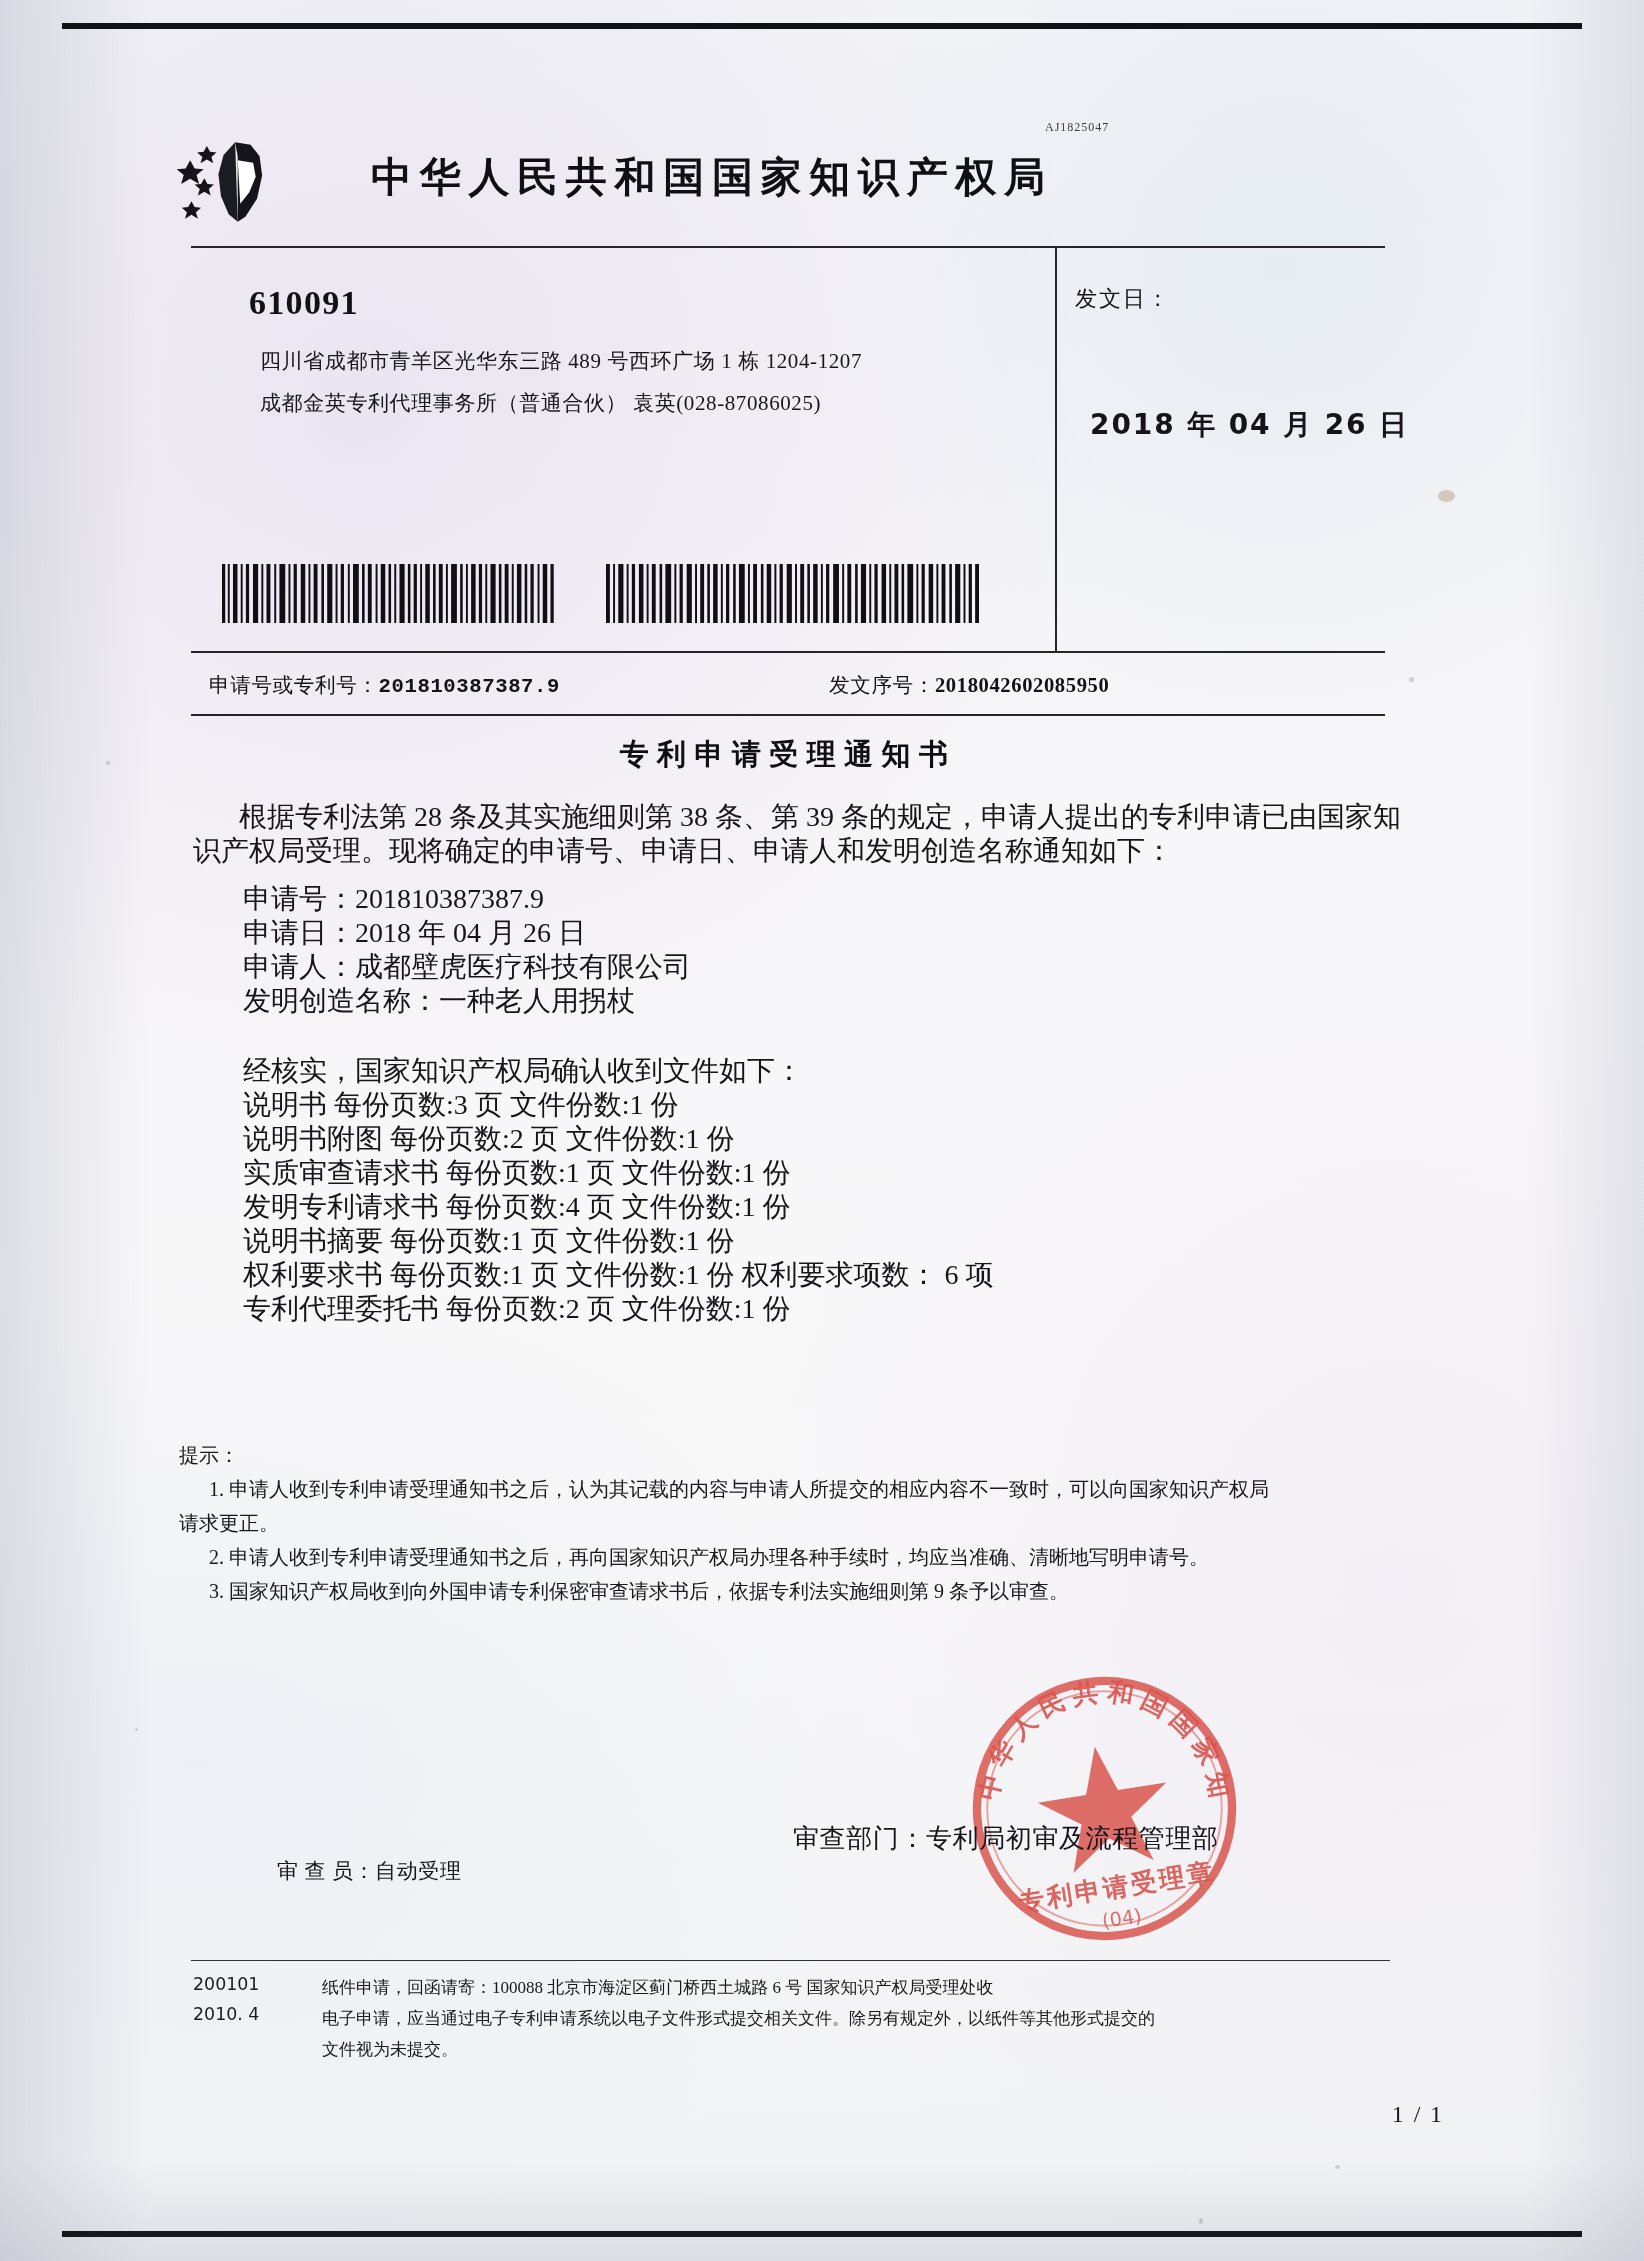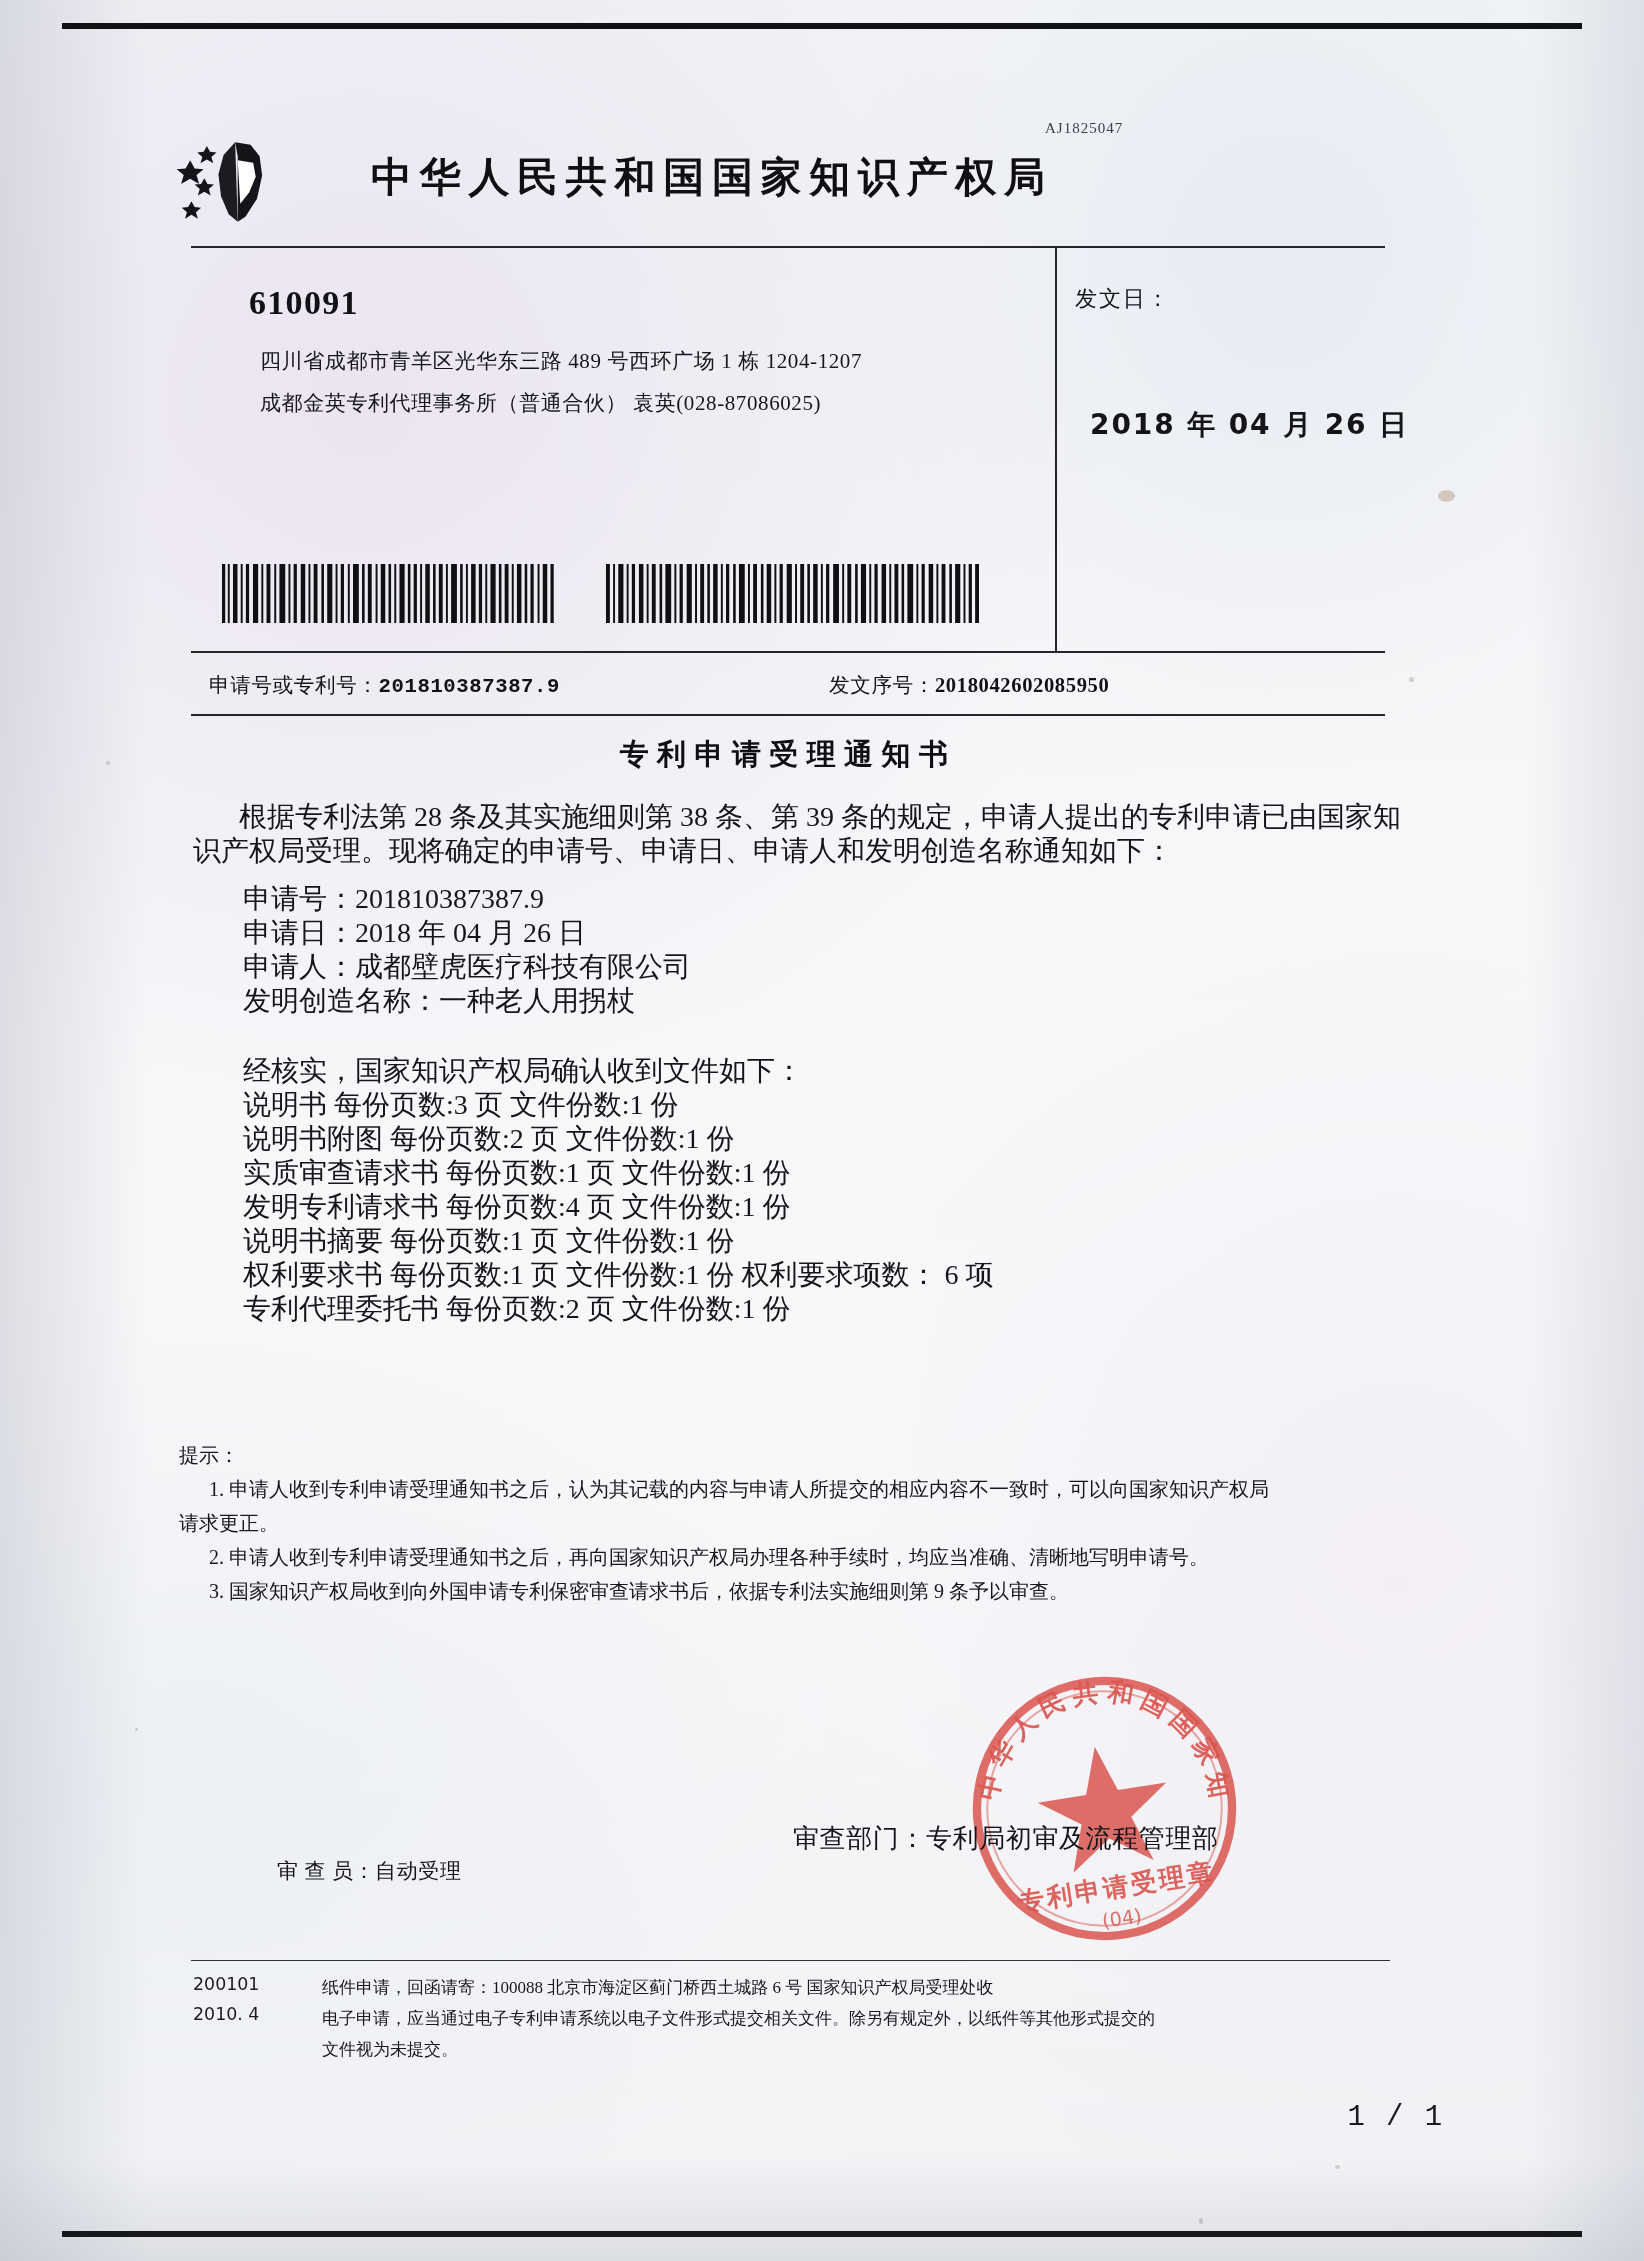--- a/index.html
+++ b/index.html
@@ -55,21 +55,21 @@
   .scanbar-bottom {
     position: absolute;
     left: 62px; bottom: 24.5px; width: 1520px; height: 5.8px;
     background: #17181c;
   }
 
   
   .doc-code {
     position: absolute;
     left: 1045px; top: 120px;
-    font-size: 15px;
+    font-size: 12px;
     letter-spacing: 1px;
     color: #3d3d46;
     font-family: "Liberation Serif", serif;
   }
   .emblem {
     position: absolute;
     left: 173px; top: 137px;
     width: 123px; height: 90px;
   }
   .org-title {
@@ -256,24 +256,24 @@
     position: absolute;
     left: 322px; top: 1972px;
     width: 1070px;
     font-size: 17px;
     line-height: 31px;
     color: #18181e;
   }
   .page-num {
     position: absolute;
     right: 200px; top: 2101px;
-    font-size: 29px;
+    font-size: 24px;
     letter-spacing: 1.9px;
     color: #1a1a20;
-    font-family: Liberation Mono, monospace;
+    font-family: Liberation Serif, serif;
   }
 
   
   .speck {
     position: absolute;
     background: rgba(120,110,100,0.28);
     border-radius: 50%;
   }
 </style>
 </head>

